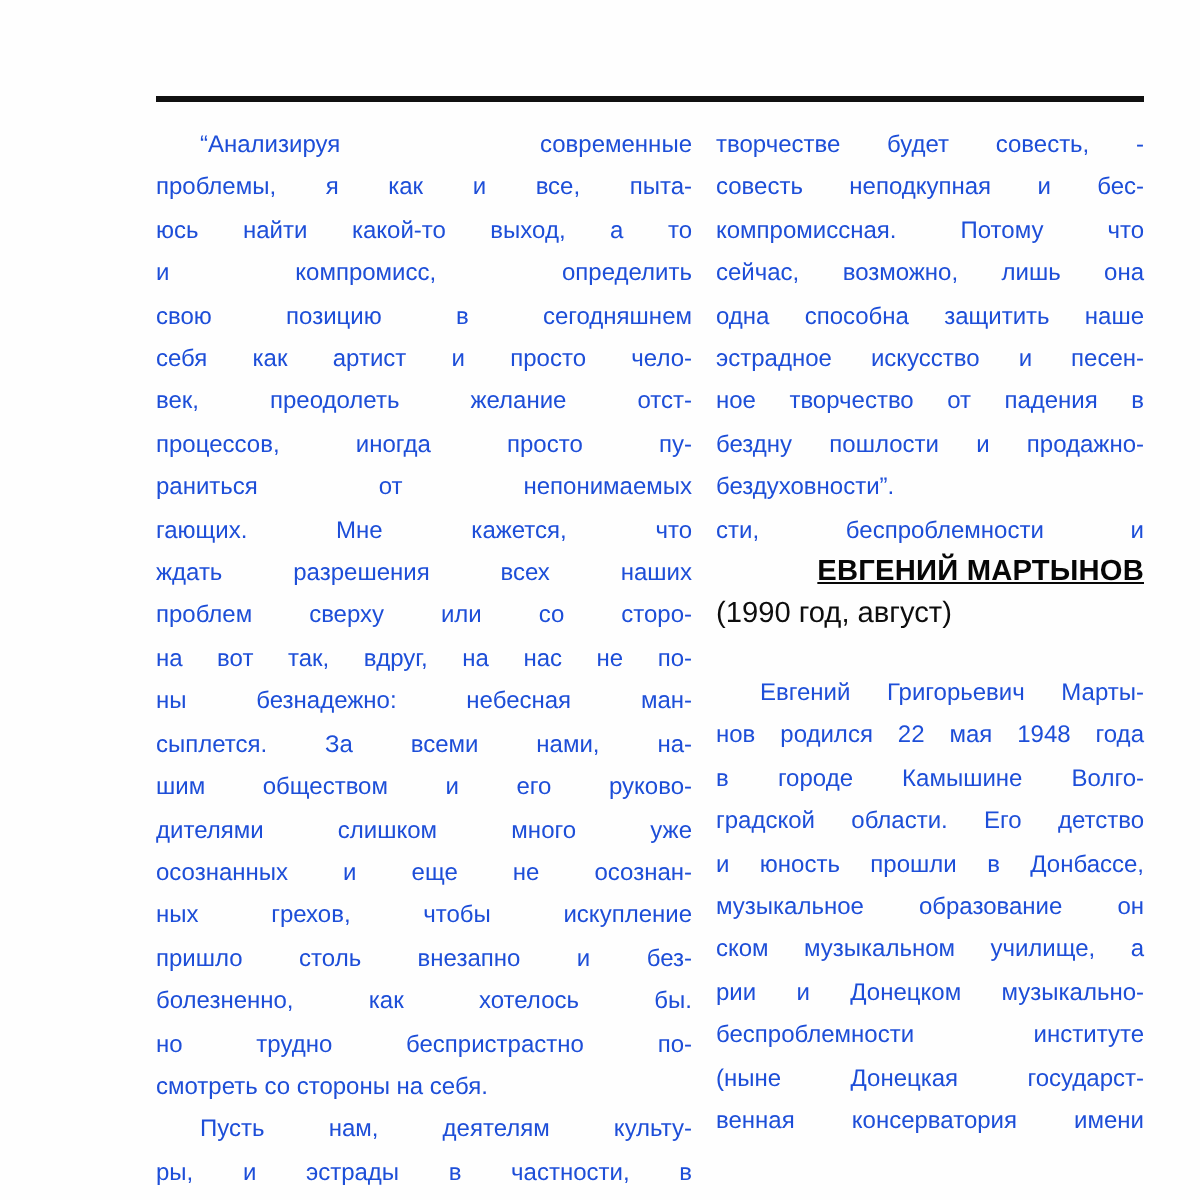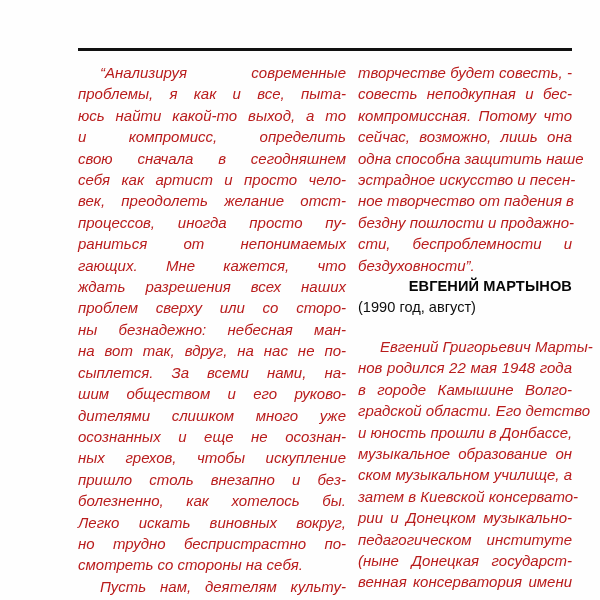--- a/index.html
+++ b/index.html
@@ -54,42 +54,42 @@
   #right-column {
     width: 214px;
     margin-left: 12px;
   }
 
   
   .line {
     display: block;
     text-align: justify;
     text-align-last: justify;
-    font-size: 15px;
+    font-size: 12px;
     line-height: 21.4px;
-    color: #b91c1c;
+    color: #1d4ed8;
     white-space: pre;
-    font-style: italic;
   }
   .line.last {
     text-align-last: left;
   }
   .line.indent {
     text-indent: 22px;
   }
 
   .byline {
     display: block;
     font-size: 14.6px;
     line-height: 21.4px;
     color: #070707;
     font-weight: bold;
     text-align: right;
     white-space: pre;
     letter-spacing: 0.1px;
+    text-decoration: underline;
   }
 
   .byline-date {
     display: block;
     font-size: 14.6px;
     line-height: 21.4px;
     color: #0d0d0d;
     text-align: left;
     white-space: pre;
   }
@@ -107,74 +107,72 @@
   <div id="top-rule"></div>
 
   <div id="columns">
 
     <div class="column" id="left-column">
       <div id="lp1">
           <span class="line indent">“Анализируя современные</span>
           <span class="line">проблемы, я как и все, пыта-</span>
           <span class="line">юсь найти какой-то выход, а то</span>
           <span class="line">и компромисс, определить</span>
-          <span class="line">свою сначала в сегодняшнем</span>
+          <span class="line">свою позицию в сегодняшнем</span>
           <span class="line">себя как артист и просто чело-</span>
           <span class="line">век, преодолеть желание отст-</span>
           <span class="line">процессов, иногда просто пу-</span>
           <span class="line">раниться от непонимаемых</span>
           <span class="line">гающих. Мне кажется, что</span>
           <span class="line">ждать разрешения всех наших</span>
           <span class="line">проблем сверху или со сторо-</span>
+          <span class="line">на вот так, вдруг, на нас не по-</span>
           <span class="line">ны безнадежно: небесная ман-</span>
-          <span class="line">на вот так, вдруг, на нас не по-</span>
           <span class="line">сыплется. За всеми нами, на-</span>
           <span class="line">шим обществом и его руково-</span>
           <span class="line">дителями слишком много уже</span>
           <span class="line">осознанных и еще не осознан-</span>
           <span class="line">ных грехов, чтобы искупление</span>
           <span class="line">пришло столь внезапно и без-</span>
           <span class="line">болезненно, как хотелось бы.</span>
-          <span class="line">Легко искать виновных вокруг,</span>
           <span class="line">но трудно беспристрастно по-</span>
           <span class="line last">смотреть со стороны на себя.</span>
         </div>
       <div id="lp2">
           <span class="line indent">Пусть нам, деятелям культу-</span>
           <span class="line">ры, и эстрады в частности, в</span>
         </div>
     </div>
 
     <div class="column" id="right-column">
       <div id="rp1">
           <span class="line">творчестве будет совесть, -</span>
           <span class="line">совесть неподкупная и бес-</span>
           <span class="line">компромиссная. Потому что</span>
           <span class="line">сейчас, возможно, лишь она</span>
           <span class="line">одна способна защитить наше</span>
           <span class="line">эстрадное искусство и песен-</span>
           <span class="line">ное творчество от падения в</span>
           <span class="line">бездну пошлости и продажно-</span>
+          <span class="line last">бездуховности”.</span>
           <span class="line">сти, беспроблемности и</span>
-          <span class="line last">бездуховности”.</span>
         </div>
       <span class="byline">ЕВГЕНИЙ МАРТЫНОВ</span>
       <span class="byline-date">(1990 год, август)</span>
       <span class="gap"></span>
       <div id="rp2">
           <span class="line indent">Евгений Григорьевич Марты-</span>
           <span class="line">нов родился 22 мая 1948 года</span>
           <span class="line">в городе Камышине Волго-</span>
           <span class="line">градской области. Его детство</span>
           <span class="line">и юность прошли в Донбассе,</span>
           <span class="line">музыкальное образование он</span>
           <span class="line">ском музыкальном училище, а</span>
-          <span class="line">затем в Киевской консервато-</span>
           <span class="line">рии и Донецком музыкально-</span>
-          <span class="line">педагогическом институте</span>
+          <span class="line">беспроблемности институте</span>
           <span class="line">(ныне Донецкая государст-</span>
           <span class="line">венная консерватория имени</span>
         </div>
     </div>
 
   </div>
 
 </div>
 
 </body></html>

